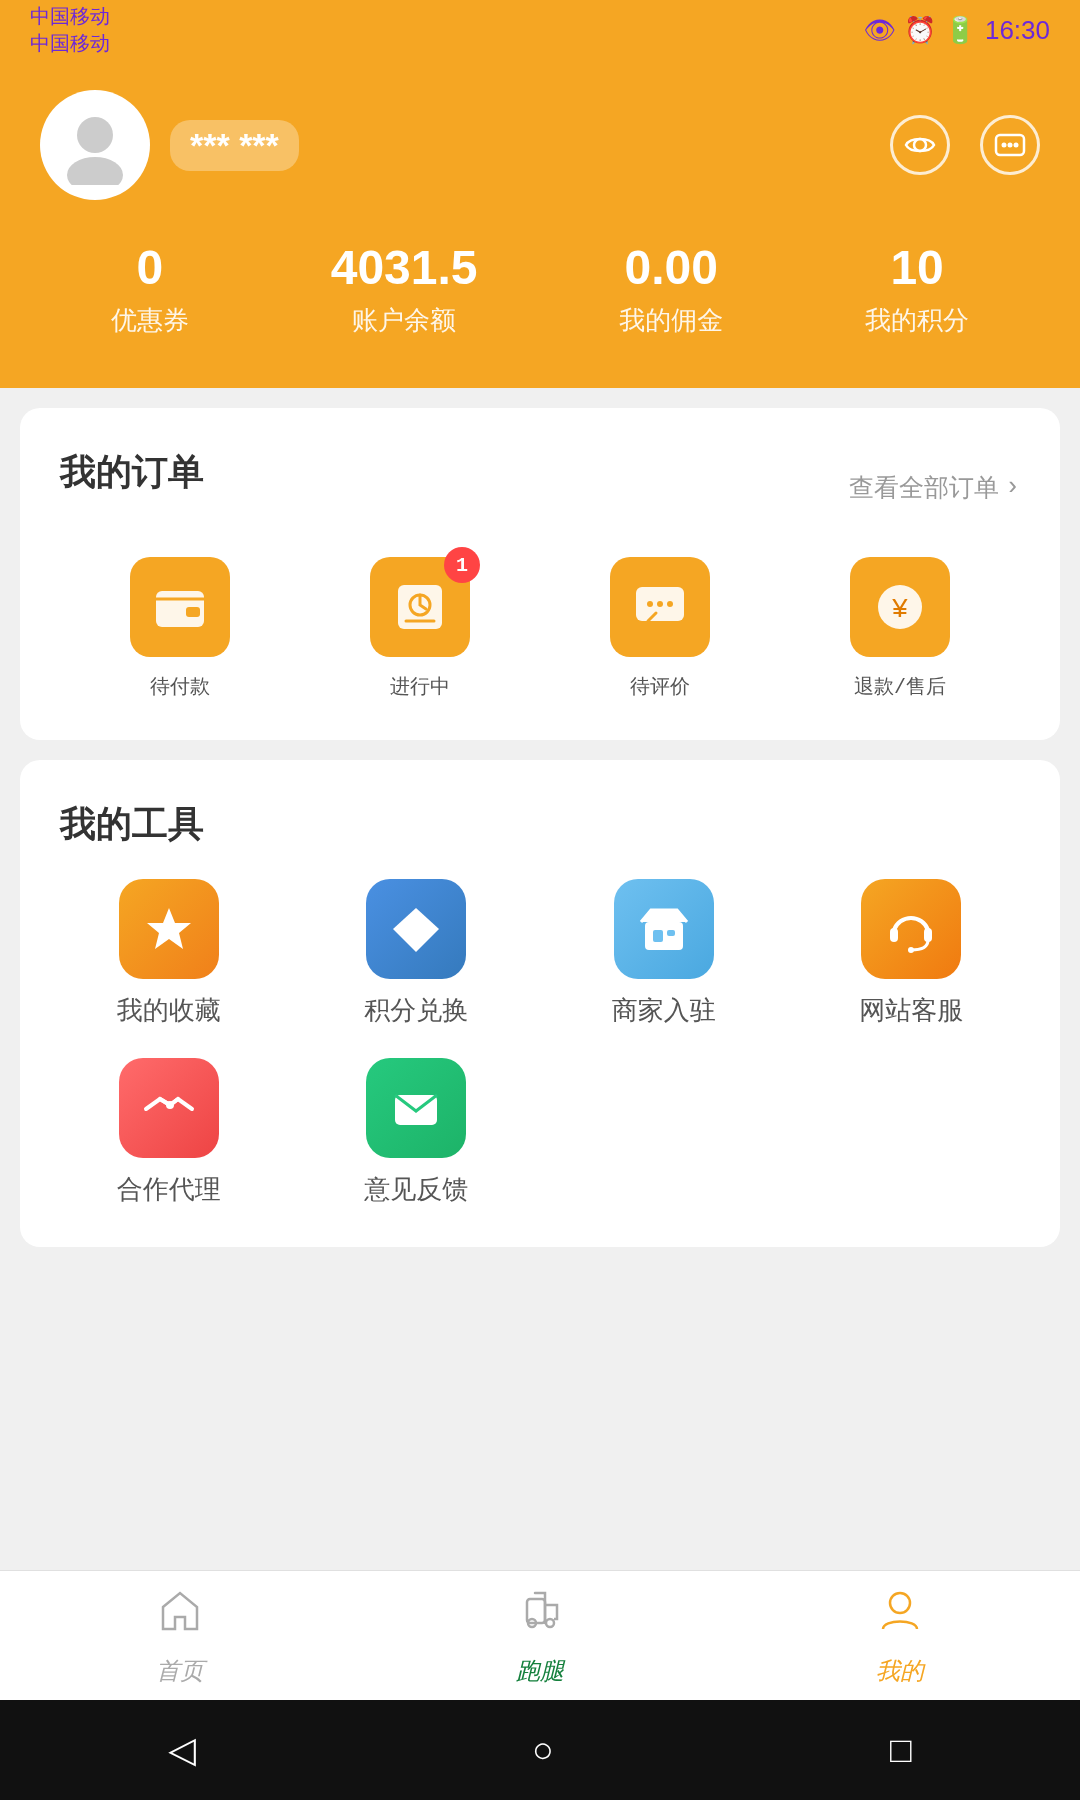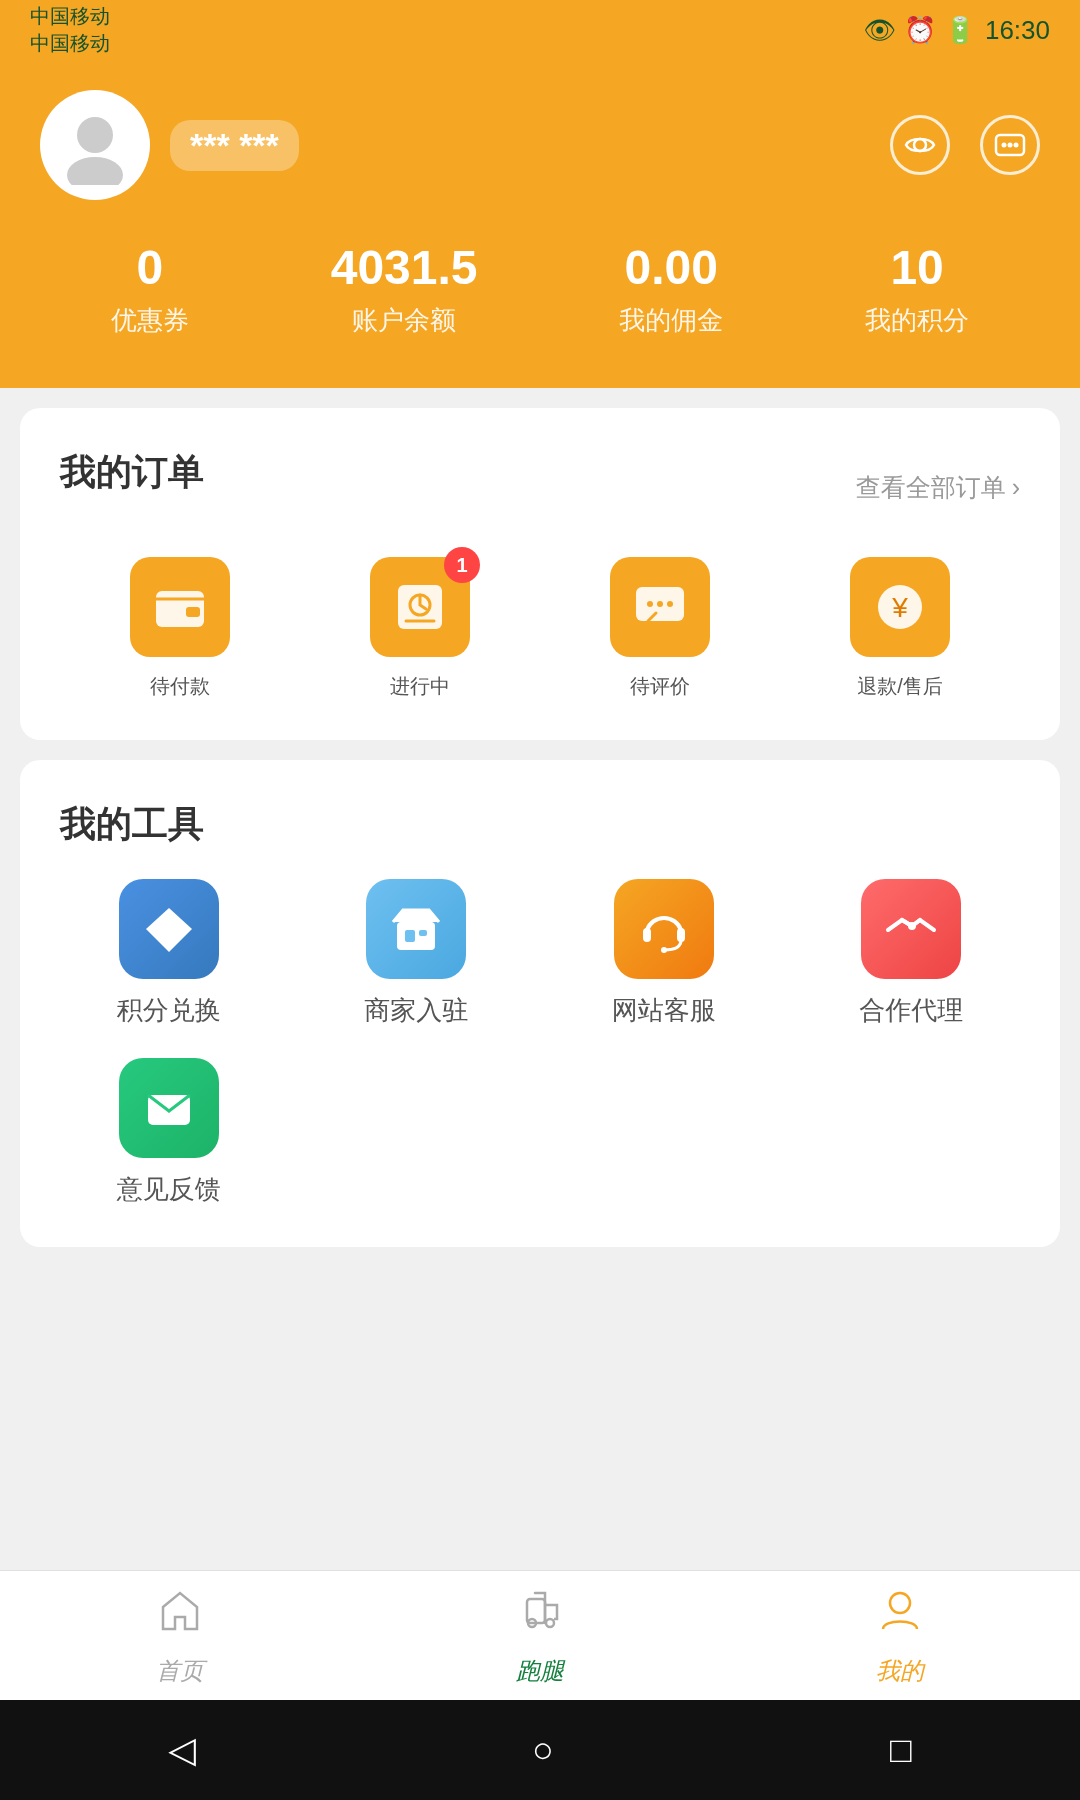--- a/index.html
+++ b/index.html
@@ -14,21 +14,21 @@
     }
 
     
     .status-bar {
       background: #f5a623;
       height: 60px;
       display: flex;
       align-items: center;
       justify-content: space-between;
       padding: 0 30px;
-      color: #14532d;
+      color: #6d28d9;
       font-size: 24px;
     }
     .status-left { display: flex; flex-direction: column; font-size: 20px; }
     .status-right { display: flex; align-items: center; gap: 8px; font-size: 26px; font-weight: 500; }
 
     
     .header {
       background: #f5a623;
       padding: 30px 40px 50px;
       display: flex;
@@ -98,20 +98,21 @@
       display: flex;
       flex-direction: column;
       gap: 20px;
     }
 
     
     .card {
       background: #fff;
       border-radius: 20px;
       padding: 40px;
+      font-family: Liberation Mono, monospace;
     }
     .card-title {
       font-size: 36px;
       font-weight: 700;
       color: #333;
       margin-bottom: 30px;
     }
 
     
     .order-header {
@@ -356,20 +357,28 @@
 
     </div>
     <span class="order-label">退款/售后</span>
   </div>
       </div>
   </div>
 
   <div class="card">
     <div class="card-title">我的工具</div>
     <div class="tools-grid">
+    <div class="tool-item">
+    <div class="tool-icon" style="background:linear-gradient(135deg, #f5a623, #f0801a)">
+      <svg width="54" height="54" viewBox="0 0 54 54" fill="none">
+              <polygon points="27,6 33,21 49,21 37,31 41,47 27,37 13,47 17,31 5,21 21,21" fill="white"></polygon>
+            </svg>
+    </div>
+    <span class="tool-label">我的收藏</span>
+  </div>
         <div class="tool-item">
     <div class="tool-icon" style="background:linear-gradient(135deg, #4a90e2, #357abd)">
       <svg width="54" height="54" viewBox="0 0 54 54" fill="none">
               <polygon points="27,6 50,27 27,50 4,27" fill="white"></polygon>
             </svg>
     </div>
     <span class="tool-label">积分兑换</span>
   </div>
         <div class="tool-item">
     <div class="tool-icon" style="background:linear-gradient(135deg, #6ec0f0, #4aa8e0)">

